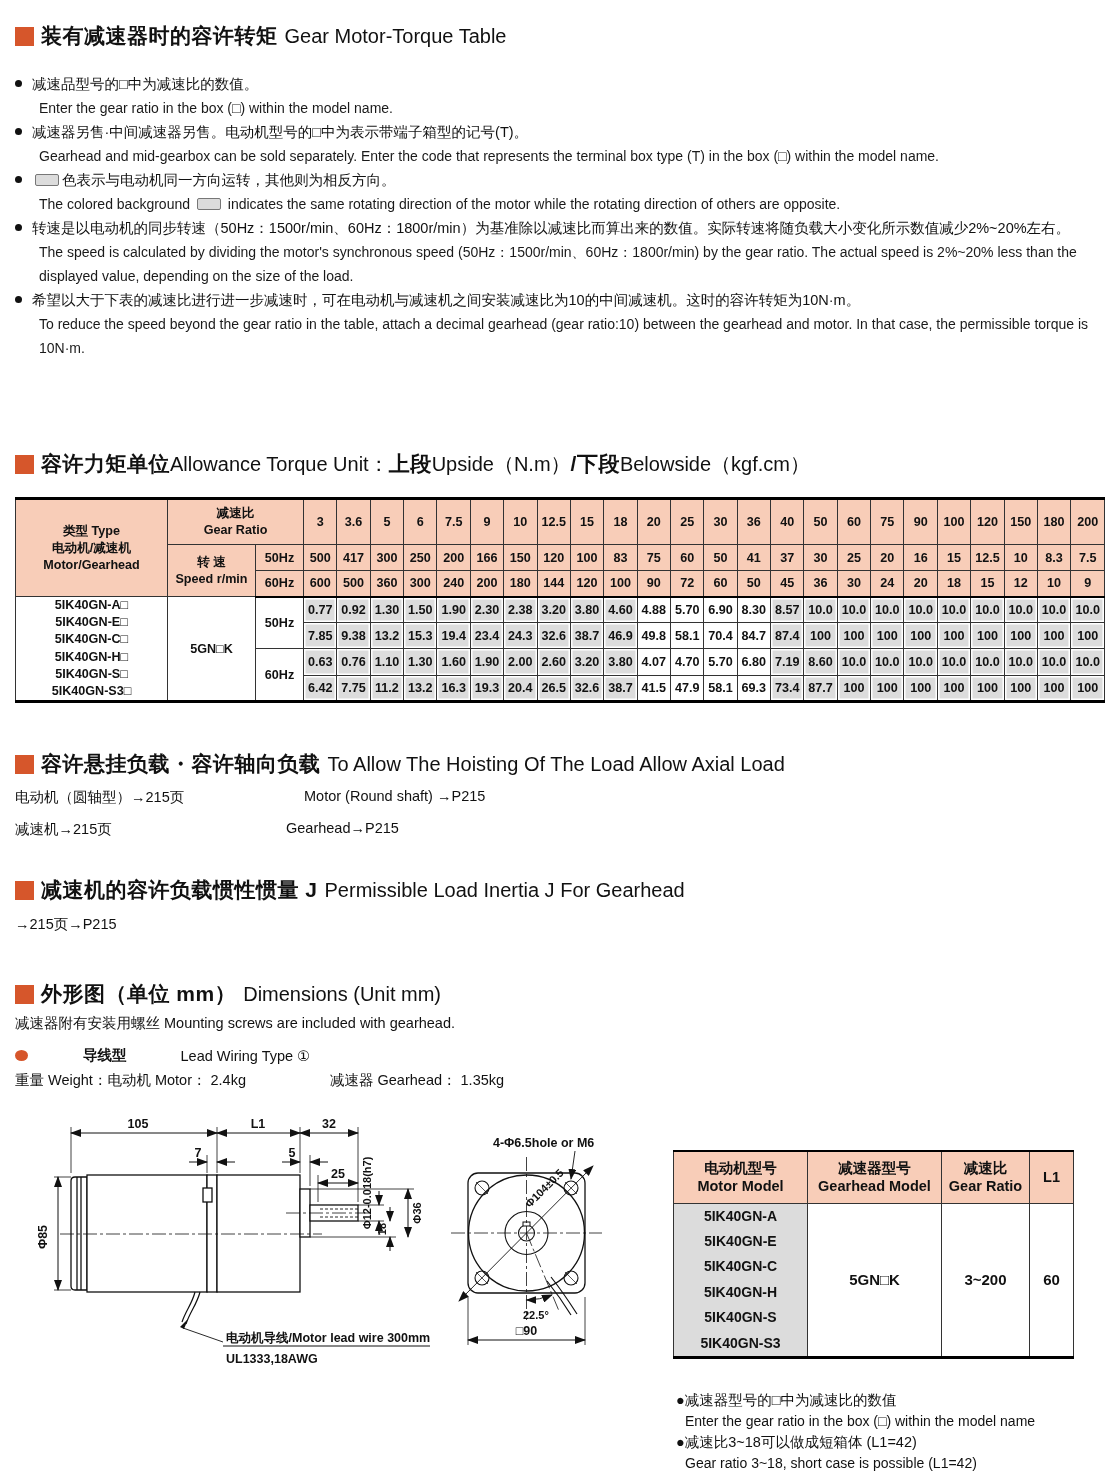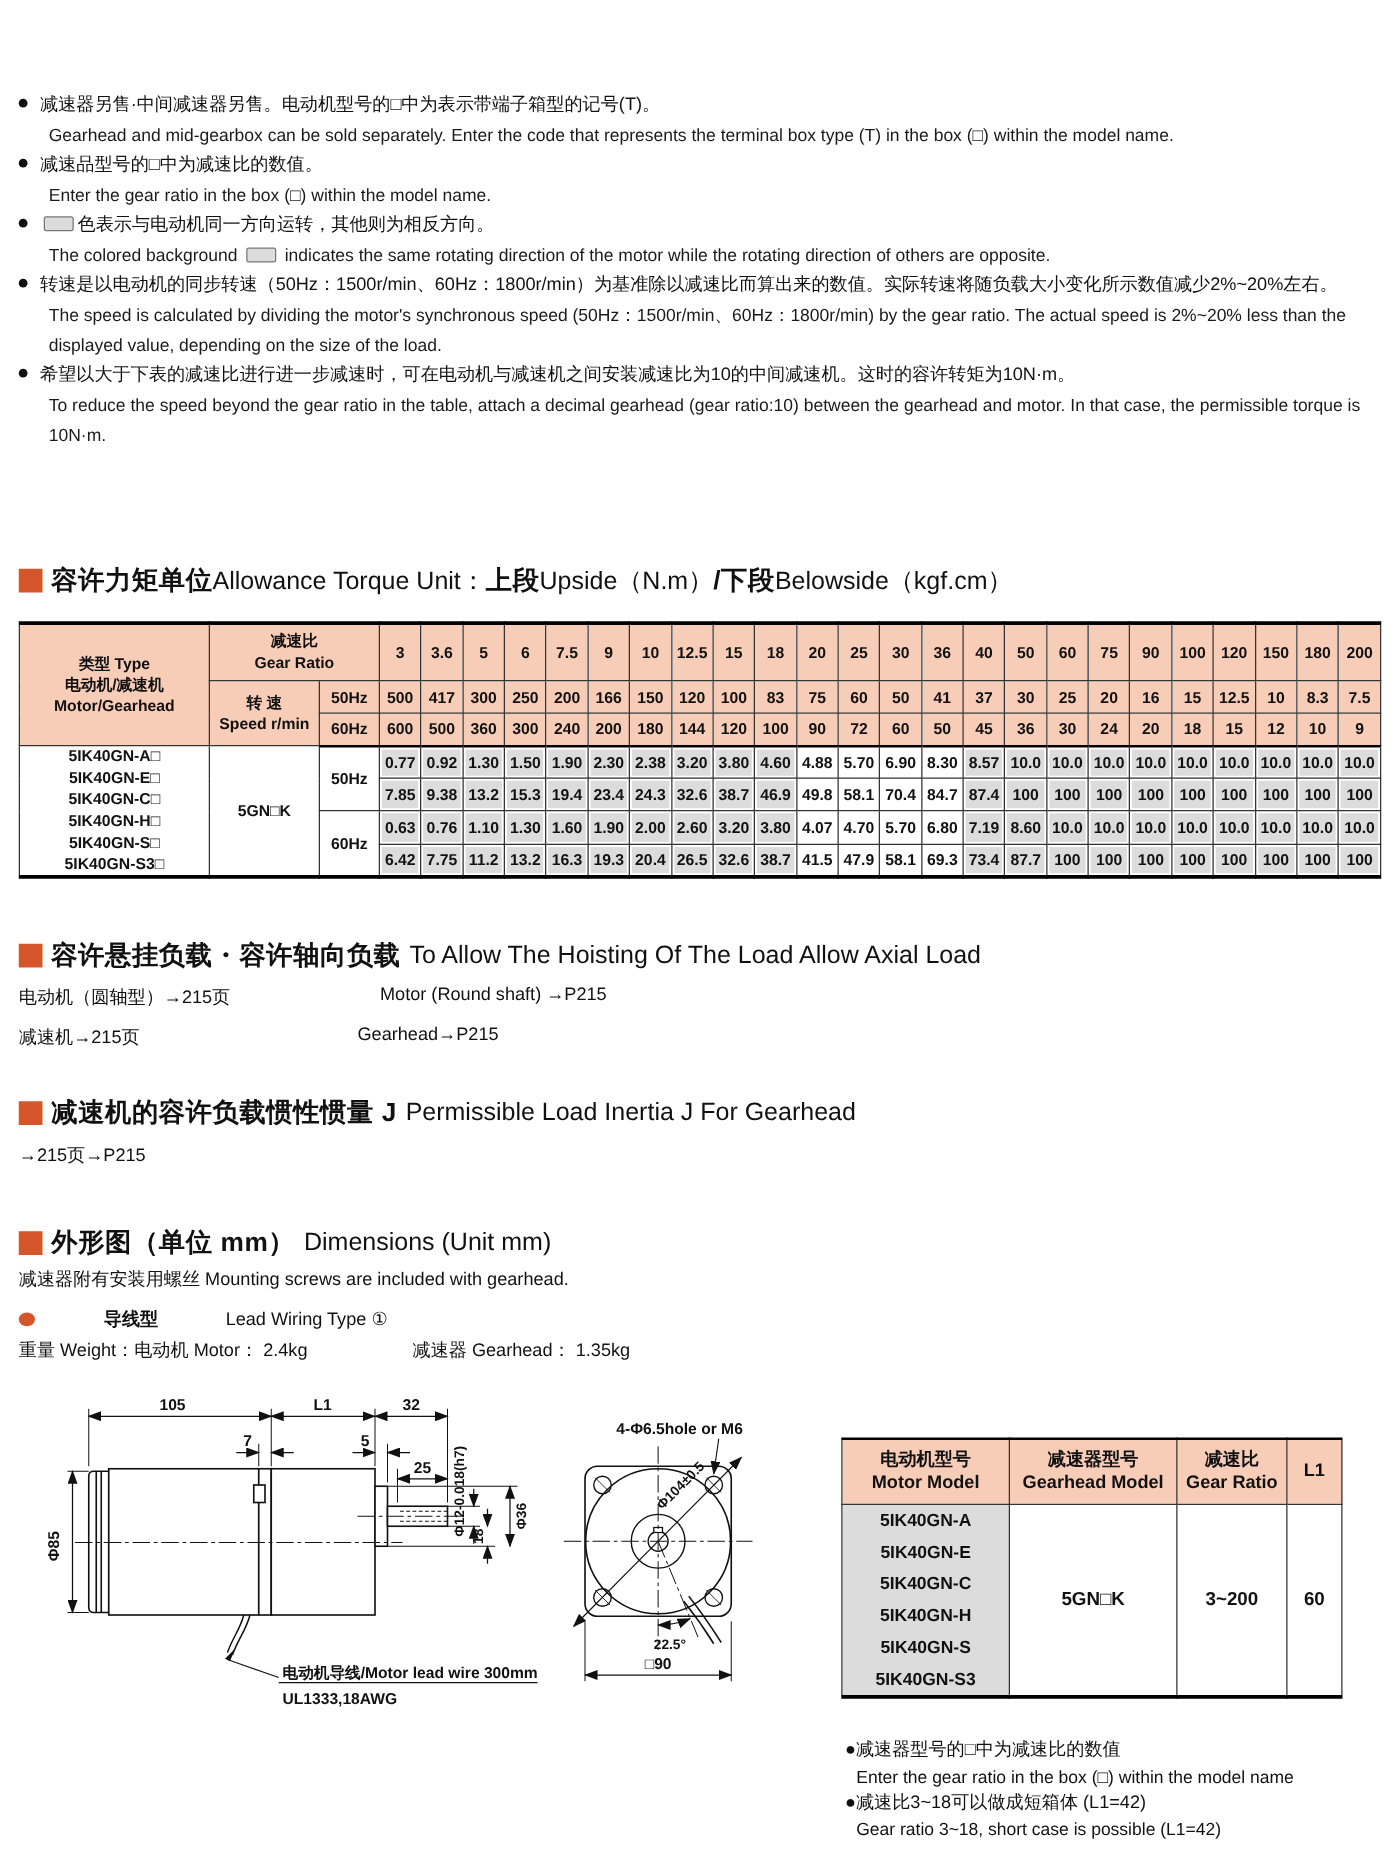--- a/index.html
+++ b/index.html
@@ -67,29 +67,34 @@
 
   .footnotes { position:absolute; left:676px; top:1390px; width:430px; }
   .fn-zh { font-size:14.5px; line-height:21px; }
   .fn-en { font-size:14px; line-height:21px; padding-left:9px; }
 </style>
 </head>
 <body>
 
 <div class="page">
 
+  <div class="sec-head" style="top:22px;">
+    <span class="sq"></span>
+    <span class="h-zh">装有减速器时的容许转矩</span>
+    <span class="h-en">Gear Motor-Torque Table</span>
+  </div>
 
   <div class="bullets" id="bullets">
+      <div>
+        <div class="bullet-zh"><span class="dot"></span><span>减速品型号的□中为减速比的数值。</span></div>
+        <div class="bullet-en"><span>Enter the gear ratio in the box (□) within the model name.</span></div>
+      </div>
       <div>
         <div class="bullet-zh"><span class="dot"></span><span>减速器另售·中间减速器另售。电动机型号的□中为表示带端子箱型的记号(T)。</span></div>
         <div class="bullet-en"><span>Gearhead and mid-gearbox can be sold separately. Enter the code that represents the terminal box type (T) in the box (□) within the model name.</span></div>
-      </div>
-      <div>
-        <div class="bullet-zh"><span class="dot"></span><span>减速品型号的□中为减速比的数值。</span></div>
-        <div class="bullet-en"><span>Enter the gear ratio in the box (□) within the model name.</span></div>
       </div>
       <div>
         <div class="bullet-zh"><span class="dot"></span><span class="swatch"></span><span>色表示与电动机同一方向运转，其他则为相反方向。</span></div>
         <div class="bullet-en"><span>The colored background </span><span class="swatch"></span><span> indicates the same rotating direction of the motor while the rotating direction of others are opposite.</span></div>
       </div>
       <div>
         <div class="bullet-zh"><span class="dot"></span><span>转速是以电动机的同步转速（50Hz：1500r/min、60Hz：1800r/min）为基准除以减速比而算出来的数值。实际转速将随负载大小变化所示数值减少2%~20%左右。</span></div>
         <div class="bullet-en"><span>The speed is calculated by dividing the motor's synchronous speed (50Hz：1500r/min、60Hz：1800r/min) by the gear ratio. The actual speed is 2%~20% less than the displayed value, depending on the size of the load.</span></div>
       </div>
       <div>

